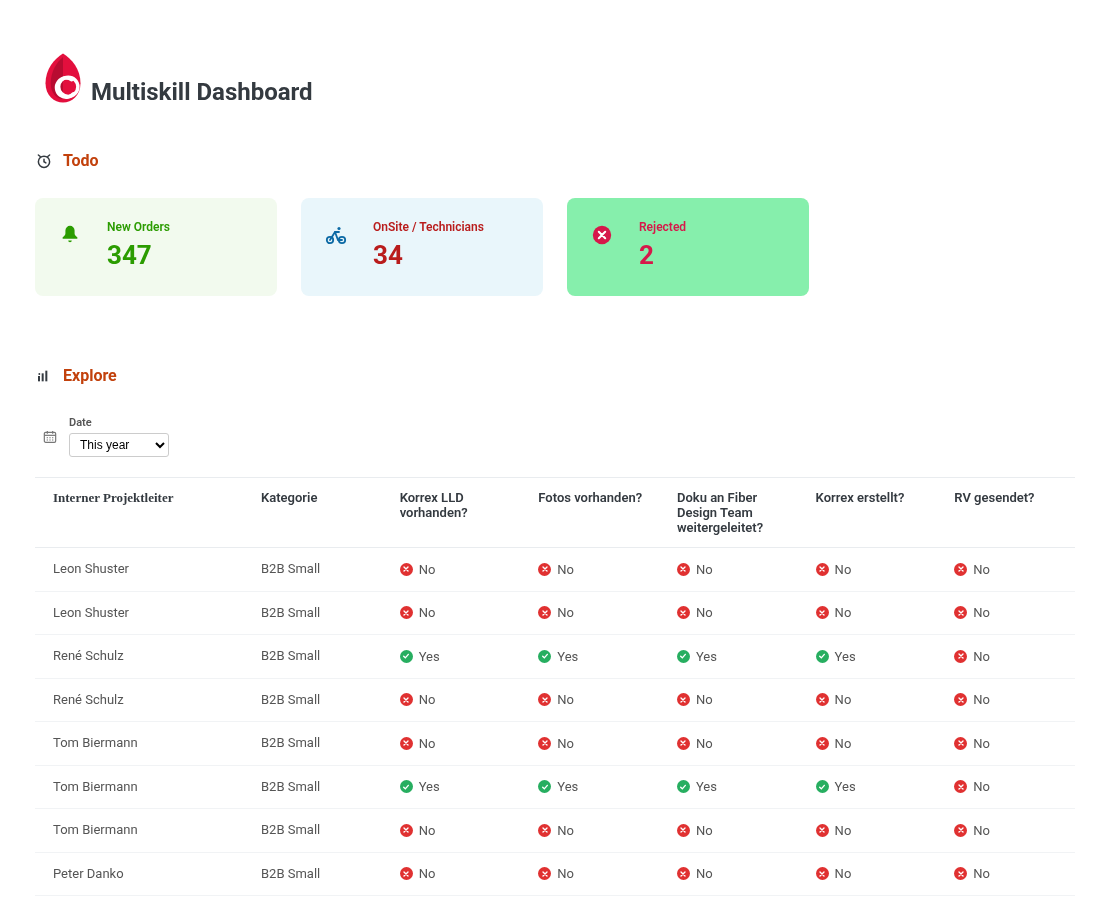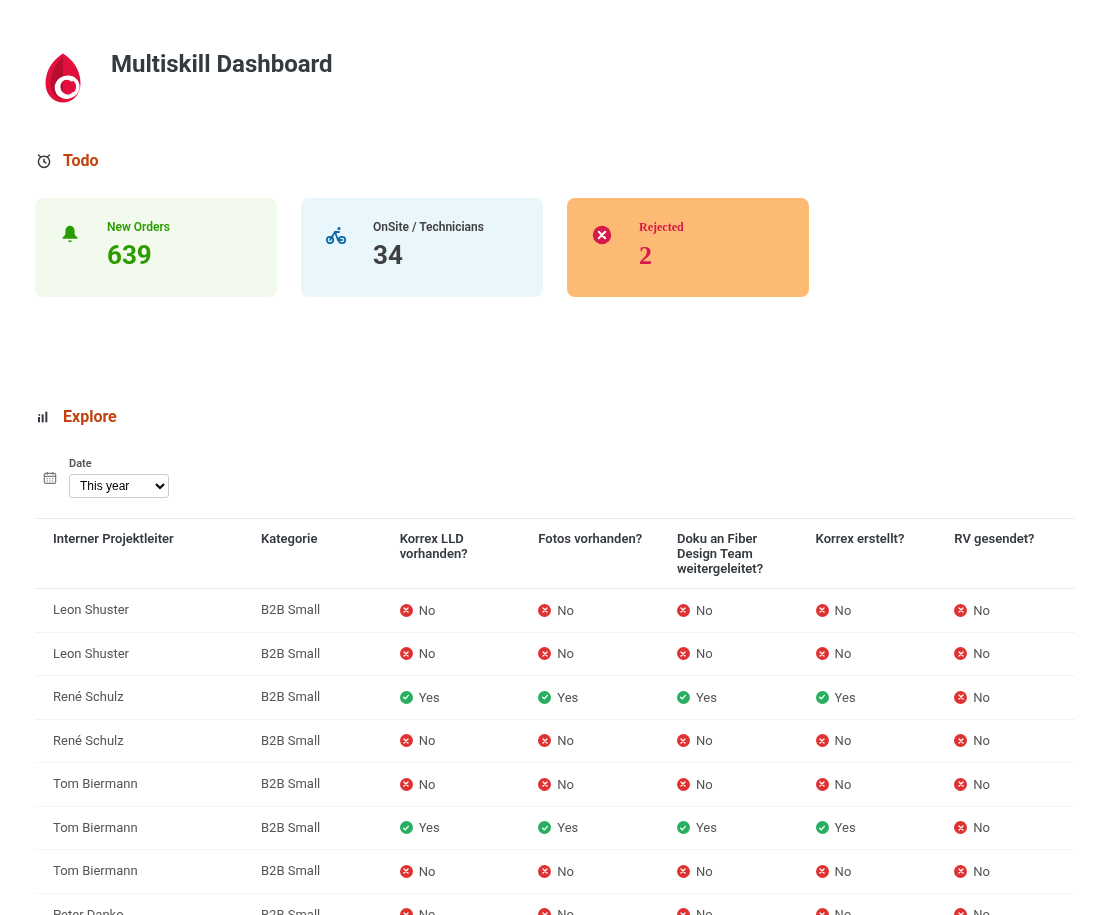--- a/index.html
+++ b/index.html
@@ -5,22 +5,21 @@
   * { box-sizing: border-box; margin: 0; padding: 0; }
   body {
     font-family: -apple-system, BlinkMacSystemFont, "Segoe UI", Roboto, "Helvetica Neue", Arial, sans-serif;
     background: #fff;
     color: #343a40;
     padding: 50px 35px 40px 35px;
   }
   
   .header {
     display: flex;
-    align-items: flex-start;
-    gap: 20px;
+    align-items: flex-end;
     margin-bottom: 45px;
   }
   .logo-wrap { width: 56px; height: 56px; }
   .page-title { font-size: 24px; font-weight: 700; color: #343a40; }
 
   
   .section-h {
     display: flex;
     align-items: center;
     gap: 10px;
@@ -29,43 +28,43 @@
     color: #c2410c;
     margin-bottom: 28px;
   }
   .section-icon { width: 18px; height: 18px; flex: 0 0 auto; display:flex; align-items:center; justify-content:center; }
 
   
   .cards {
     display: grid;
     grid-template-columns: repeat(4, 1fr);
     gap: 24px;
-    margin-bottom: 110px;
+    margin-bottom: 70px;
   }
   .card {
     border-radius: 8px;
     padding: 22px 22px 26px 22px;
     display: flex;
     gap: 24px;
     align-items: flex-start;
   }
   .card-icon {
     width: 26px; height: 26px; display:flex; align-items:center; justify-content:center;
     margin-top: 2px;
   }
   .card-label { font-size: 12px; font-weight: 600; margin-bottom: 6px; }
   .card-value { font-size: 26px; font-weight: 700; }
 
   .card.green  { background: #f2faee; }
   .card.green  .card-label, .card.green  .card-value { color: #2b9c00; }
   .card.blue   { background: #e9f6fb; }
-  .card.blue   .card-label, .card.blue   .card-value { color: #404040; }
+  .card.blue   .card-label, .card.blue   .card-value { color: #b91c1c; }
   .card.orange { background: #fff6ea; }
   .card.orange .card-label, .card.orange .card-value { color: #d38b00; }
-  .card.red    { background: #fdba74; font-family: Liberation Serif, serif; }
+  .card.red    { background: #86efac; }
   .card.red    .card-label, .card.red    .card-value { color: #d6184a; }
 
   
   .filter {
     display: flex;
     align-items: center;
     gap: 10px;
     margin-bottom: 20px;
     padding-left: 6px;
     margin-top: 31px;
@@ -91,21 +90,21 @@
     border-top: 1px solid #e9ecef;
     border-bottom: 1px solid #e9ecef;
     vertical-align: top;
   }
   tbody td {
     padding: 13px 10px 14px 18px;
     border-bottom: 1px solid #f1f3f5;
     color: #555;
     vertical-align: middle;
   }
-  .col-pl  { width: 18%; }
+  .col-pl  { width: 18%; font-family: Liberation Serif, serif; }
   .col-kat { width: 12%; }
   .col-bf  { width: 12%; }
 
   .bool-cell { display: inline-flex; align-items: center; gap: 6px; }
   .bool-icon {
     width: 13px; height: 13px; border-radius: 50%;
     display: inline-flex; align-items: center; justify-content: center;
     flex: 0 0 auto;
   }
   .bool-yes { background: #27ae60; }
@@ -142,21 +141,21 @@
 <div class="cards">
   <div class="card green">
     <span class="card-icon">
       <svg viewBox="0 0 24 24" width="22" height="22" fill="#2b9c00">
         <path d="M12 2a5 5 0 0 0-5 5v3c0 1.4-.7 2.7-1.9 3.5L4 14.5V16h16v-1.5l-1.1-1c-1.2-.8-1.9-2.1-1.9-3.5V7a5 5 0 0 0-5-5Z"></path>
         <path d="M10 18a2 2 0 0 0 4 0h-4Z"></path>
       </svg>
     </span>
     <div>
       <div class="card-label">New Orders</div>
-      <div class="card-value">639</div>
+      <div class="card-value">347</div>
     </div>
   </div>
 
   <div class="card blue">
     <span class="card-icon">
       <svg viewBox="0 0 24 24" width="24" height="24" fill="none" stroke="#0d6aa5" stroke-width="1.8" stroke-linecap="round">
         <circle cx="6" cy="17" r="3.2"></circle>
         <circle cx="18" cy="17" r="3.2"></circle>
         <path d="M6 17 L11 9 L15 9"></path>
         <path d="M11 9 L14 17 L18 17"></path>

